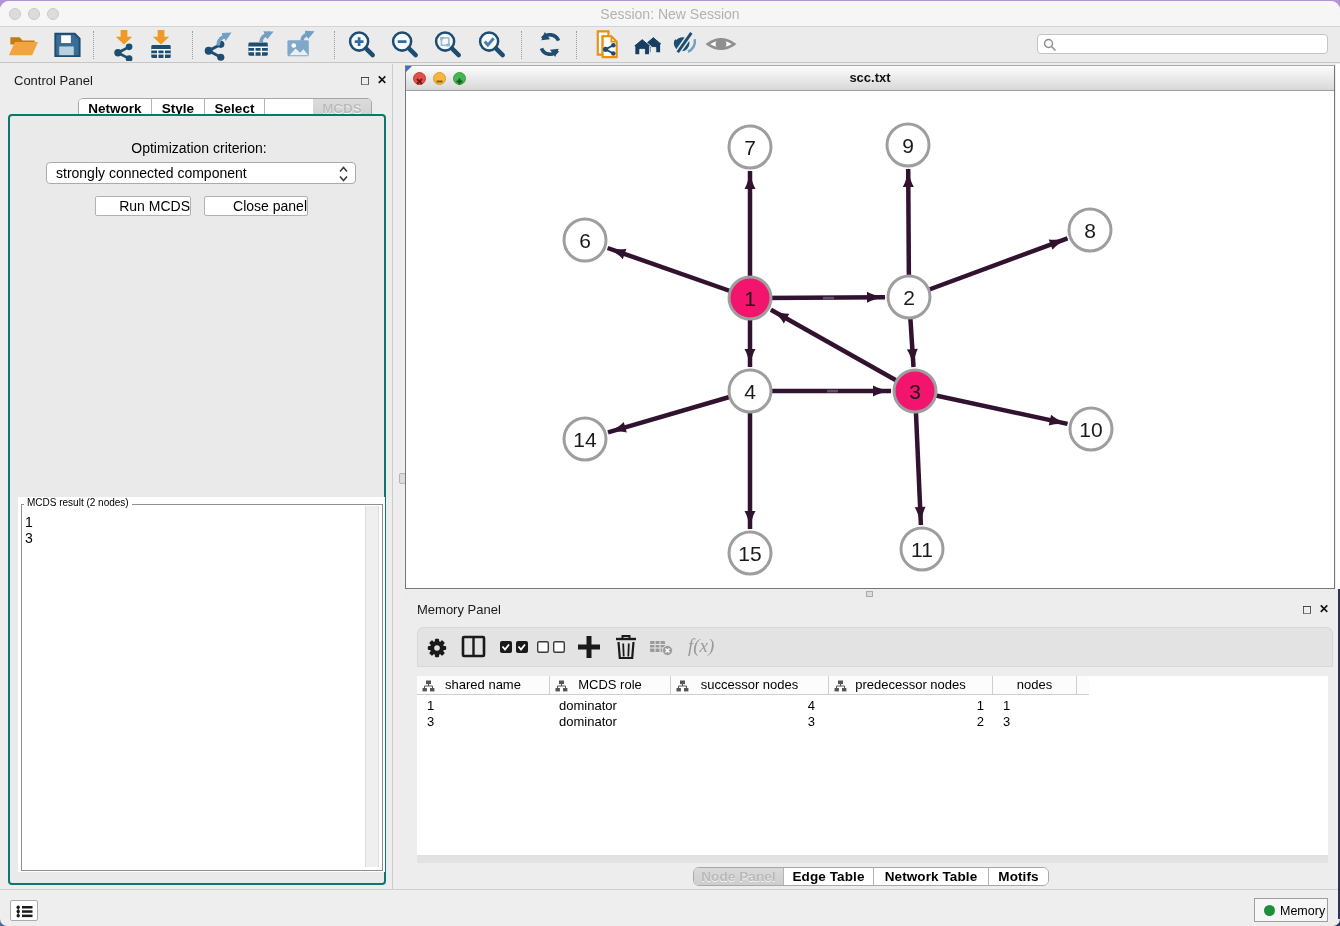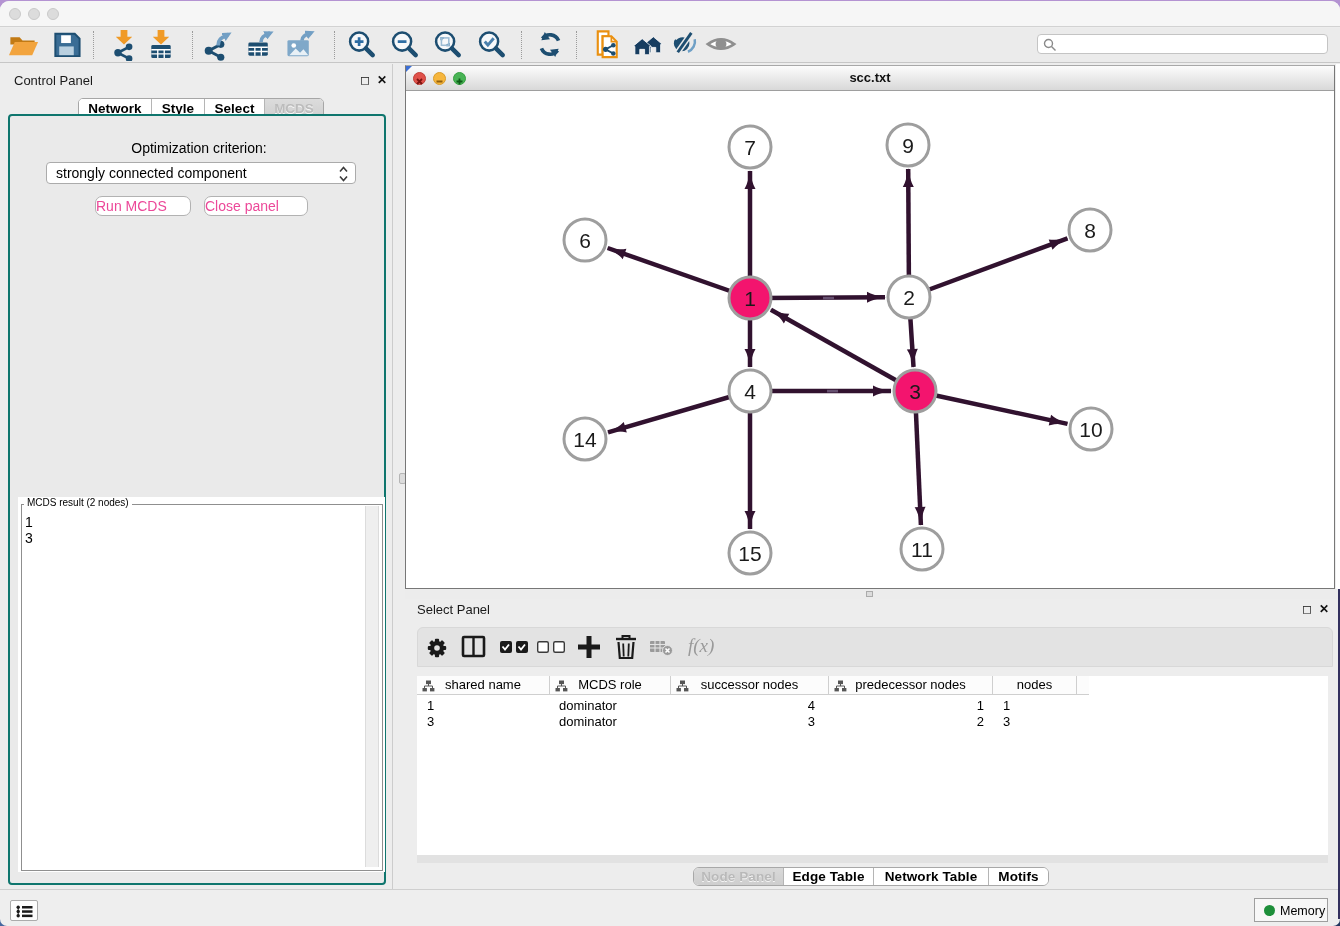--- a/index.html
+++ b/index.html
@@ -22,21 +22,21 @@
 #cp-title { position:absolute; left:14px; top:9px; font-size:13px; color:#1a1a1a; }
 .wicons { position:absolute; font-size:12px; color:#111; }
 #cp-tabs { position:absolute; left:78px; top:34px; height:21px; display:flex; border:1px solid #a6a6a6; border-radius:5px; overflow:hidden; background:#fff; }
 .seg { font-size:13.5px; font-weight:bold; color:#000; text-align:center; line-height:19px; border-right:1px solid #b5b5b5; background:#fff; }
 .seg:last-child { border-right:none; }
 .seg.sel { background:linear-gradient(#dcdcdc,#cfcfcf); color:#bcbcbc; text-shadow:0 1px 0 #f8f8f8; }
 #cp-pane { position:absolute; left:8px; top:50px; width:378px; height:771px; border:2px solid #0f766e; border-radius:4px; background:#eaeaea; }
 #opt-label { position:absolute; left:0; top:24px; width:378px; text-align:center; font-size:14px; color:#000; }
 #combo { position:absolute; left:36px; top:46px; width:310px; height:22px; background:#fff; border:1px solid #ababab; border-radius:4px; font-size:14px; color:#000; line-height:20px; padding-left:9px; }
 #combo svg { position:absolute; right:6px; top:3px; }
-.btn { position:absolute; top:80px; height:20px; background:#fff; border:1px solid #b2b2b2; border-radius:7px; font-size:14px; color:#ec4899; text-align:left; line-height:18px; }
+.btn { position:absolute; top:80px; height:20px; background:#fff; border:1px solid #b2b2b2; border-radius:2px; font-size:14px; color:#000000; text-align:right; line-height:18px; }
 
 #resbox { position:absolute; left:8px; top:381px; width:367px; height:375px; background:#fff; }
 #resborder { position:absolute; left:3px; top:7px; width:362px; height:367px; border:1px solid #8f8f8f; }
 #reslabel { position:absolute; left:6px; top:0px; background:#fff; padding:0 3px; font-size:10px; color:#000; }
 #restext { position:absolute; left:7px; top:17px; font-size:14px; color:#000; line-height:16px; }
 #resscroll { position:absolute; right:6px; top:9px; width:14px; height:361px; background:#efefef; border-left:1px solid #dcdcdc; border-right:1px solid #dcdcdc; }
 
 #vsplit { position:absolute; left:392px; top:63px; width:14px; height:825px; background:#ededed; border-left:1px solid #cccccc; }
 #vsplit .grip { position:absolute; left:6px; top:409px; width:7px; height:11px; background:#dcdcdc; border:1px solid #b5b5b5; border-radius:2px; }
 
@@ -80,20 +80,21 @@
 .corner.l i { border-bottom-left-radius:7px; }
 .corner.r i { border-bottom-right-radius:7px; }
 </style>
 </head>
 <body>
 <div id="win">
   <div id="titlebar">
     <div class="tl t1"></div>
       <div class="tl t2"></div>
       <div class="tl t3"></div>
+    <div id="apptitle">Session: New Session</div>
   </div>
   <div id="toolbar">
       <div class="tsep" style="left:93px"></div>
     <div class="tsep" style="left:192px"></div>
     <div class="tsep" style="left:334px"></div>
     <div class="tsep" style="left:521px"></div>
     <div class="tsep" style="left:576px"></div>
     <svg class="tbi" style="left:5px;top:0px" width="36" height="34" viewBox="0 0 36 34">
         <path d="M5,9.5 h9.5 l3,3.5 h12.5 v4 H5 z" fill="#c27a14"></path>
         <path d="M3.5,28 L9.5,14.5 H33.5 L27.5,28 z" fill="#f2a43e"></path>
@@ -217,21 +218,21 @@
       </div>
   </div>
   <div id="controlpanel">
     <div id="cp-title">Control Panel</div>
     <div class="wicons" style="left:360px; top:9px;">◻</div>
     <div class="wicons" style="left:377px; top:9px; font-weight:bold;">✕</div>
     <div id="cp-tabs">
       <div class="seg" style="width:73px;">Network</div>
       <div class="seg" style="width:53px;">Style</div>
       <div class="seg" style="width:60px;">Select</div>
-      <div class="seg sel" style="width:58px;">MCDS</div>
+      <div class="seg sel" style="width:58px;margin-left:48px;">MCDS</div>
     </div>
     <div id="cp-pane">
       <div id="opt-label">Optimization criterion:</div>
       <div id="combo">strongly connected component
         <svg width="11" height="16" viewBox="0 0 11 16">
             <path d="M2,5.5 L5.5,1.5 L9,5.5 M2,10.5 L5.5,14.5 L9,10.5" fill="none" stroke="#3c3c3c" stroke-width="1.6"></path>
           </svg>
       </div>
       <div class="btn" style="left:85px; width:96px;">Run MCDS</div>
       <div class="btn" style="left:194px; width:104px;">Close panel</div>
@@ -304,21 +305,21 @@
 <circle cx="179" cy="348" r="21" fill="#ffffff" stroke="#9e9e9e" stroke-width="3"></circle>
 <text x="179" y="355.5" font-size="21" fill="#1a1a1a" text-anchor="middle" font-family="Liberation Sans">14</text>
 <circle cx="344" cy="462" r="21" fill="#ffffff" stroke="#9e9e9e" stroke-width="3"></circle>
 <text x="344" y="469.5" font-size="21" fill="#1a1a1a" text-anchor="middle" font-family="Liberation Sans">15</text>
 </svg></div>
   </div>
   <div id="hsplit">
       <div class="grip"></div>
     </div>
   <div id="tablepanel">
-    <div id="tp-title">Select Panel</div>
+    <div id="tp-title">Memory Panel</div>
     <div class="wicons" style="left:897px; top:3px;">◻</div>
     <div class="wicons" style="left:914px; top:3px; font-weight:bold;">✕</div>
     <div id="tp-toolbar">
         <svg style="position:absolute;left:4px;top:5px" width="30" height="30" viewBox="0 0 30 30">
           <g transform="translate(15,15)">
             <rect x="-2.1" y="-9.2" width="4.2" height="4.4" rx="1" fill="#1a1a1a" transform="rotate(0)"></rect>
             <rect x="-2.1" y="-9.2" width="4.2" height="4.4" rx="1" fill="#1a1a1a" transform="rotate(45)"></rect>
             <rect x="-2.1" y="-9.2" width="4.2" height="4.4" rx="1" fill="#1a1a1a" transform="rotate(90)"></rect>
             <rect x="-2.1" y="-9.2" width="4.2" height="4.4" rx="1" fill="#1a1a1a" transform="rotate(135)"></rect>
             <rect x="-2.1" y="-9.2" width="4.2" height="4.4" rx="1" fill="#1a1a1a" transform="rotate(180)"></rect>

